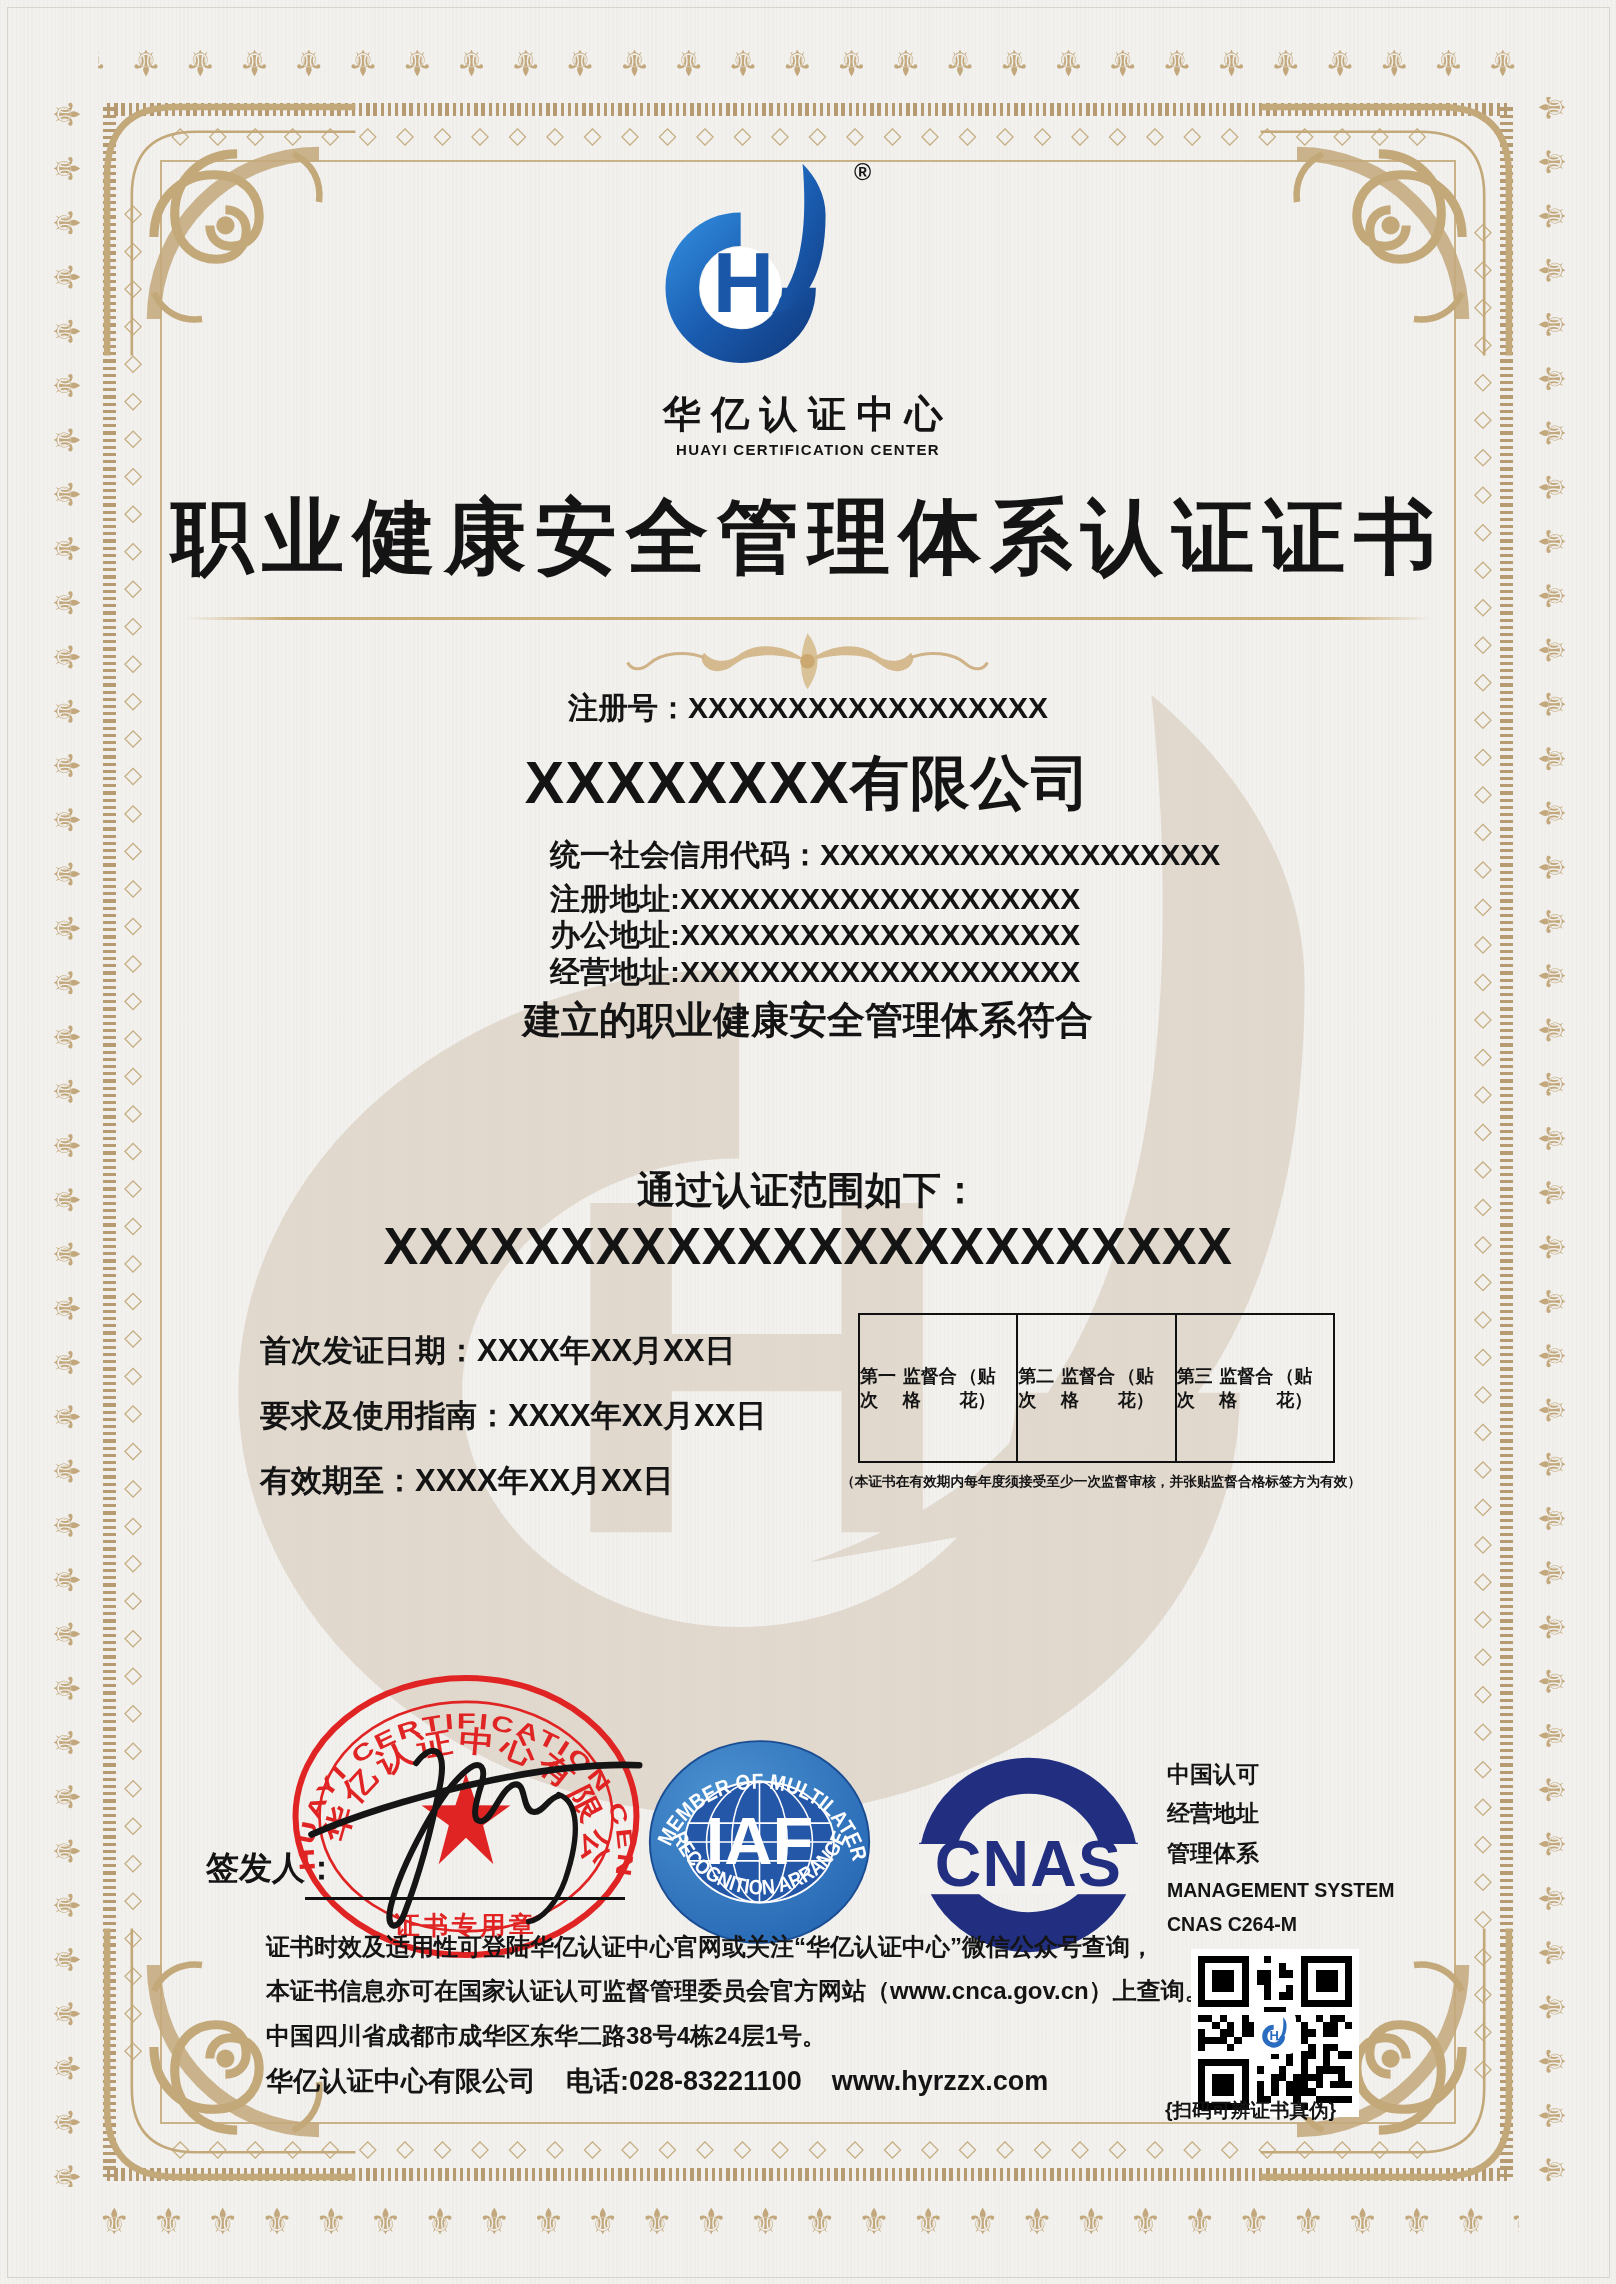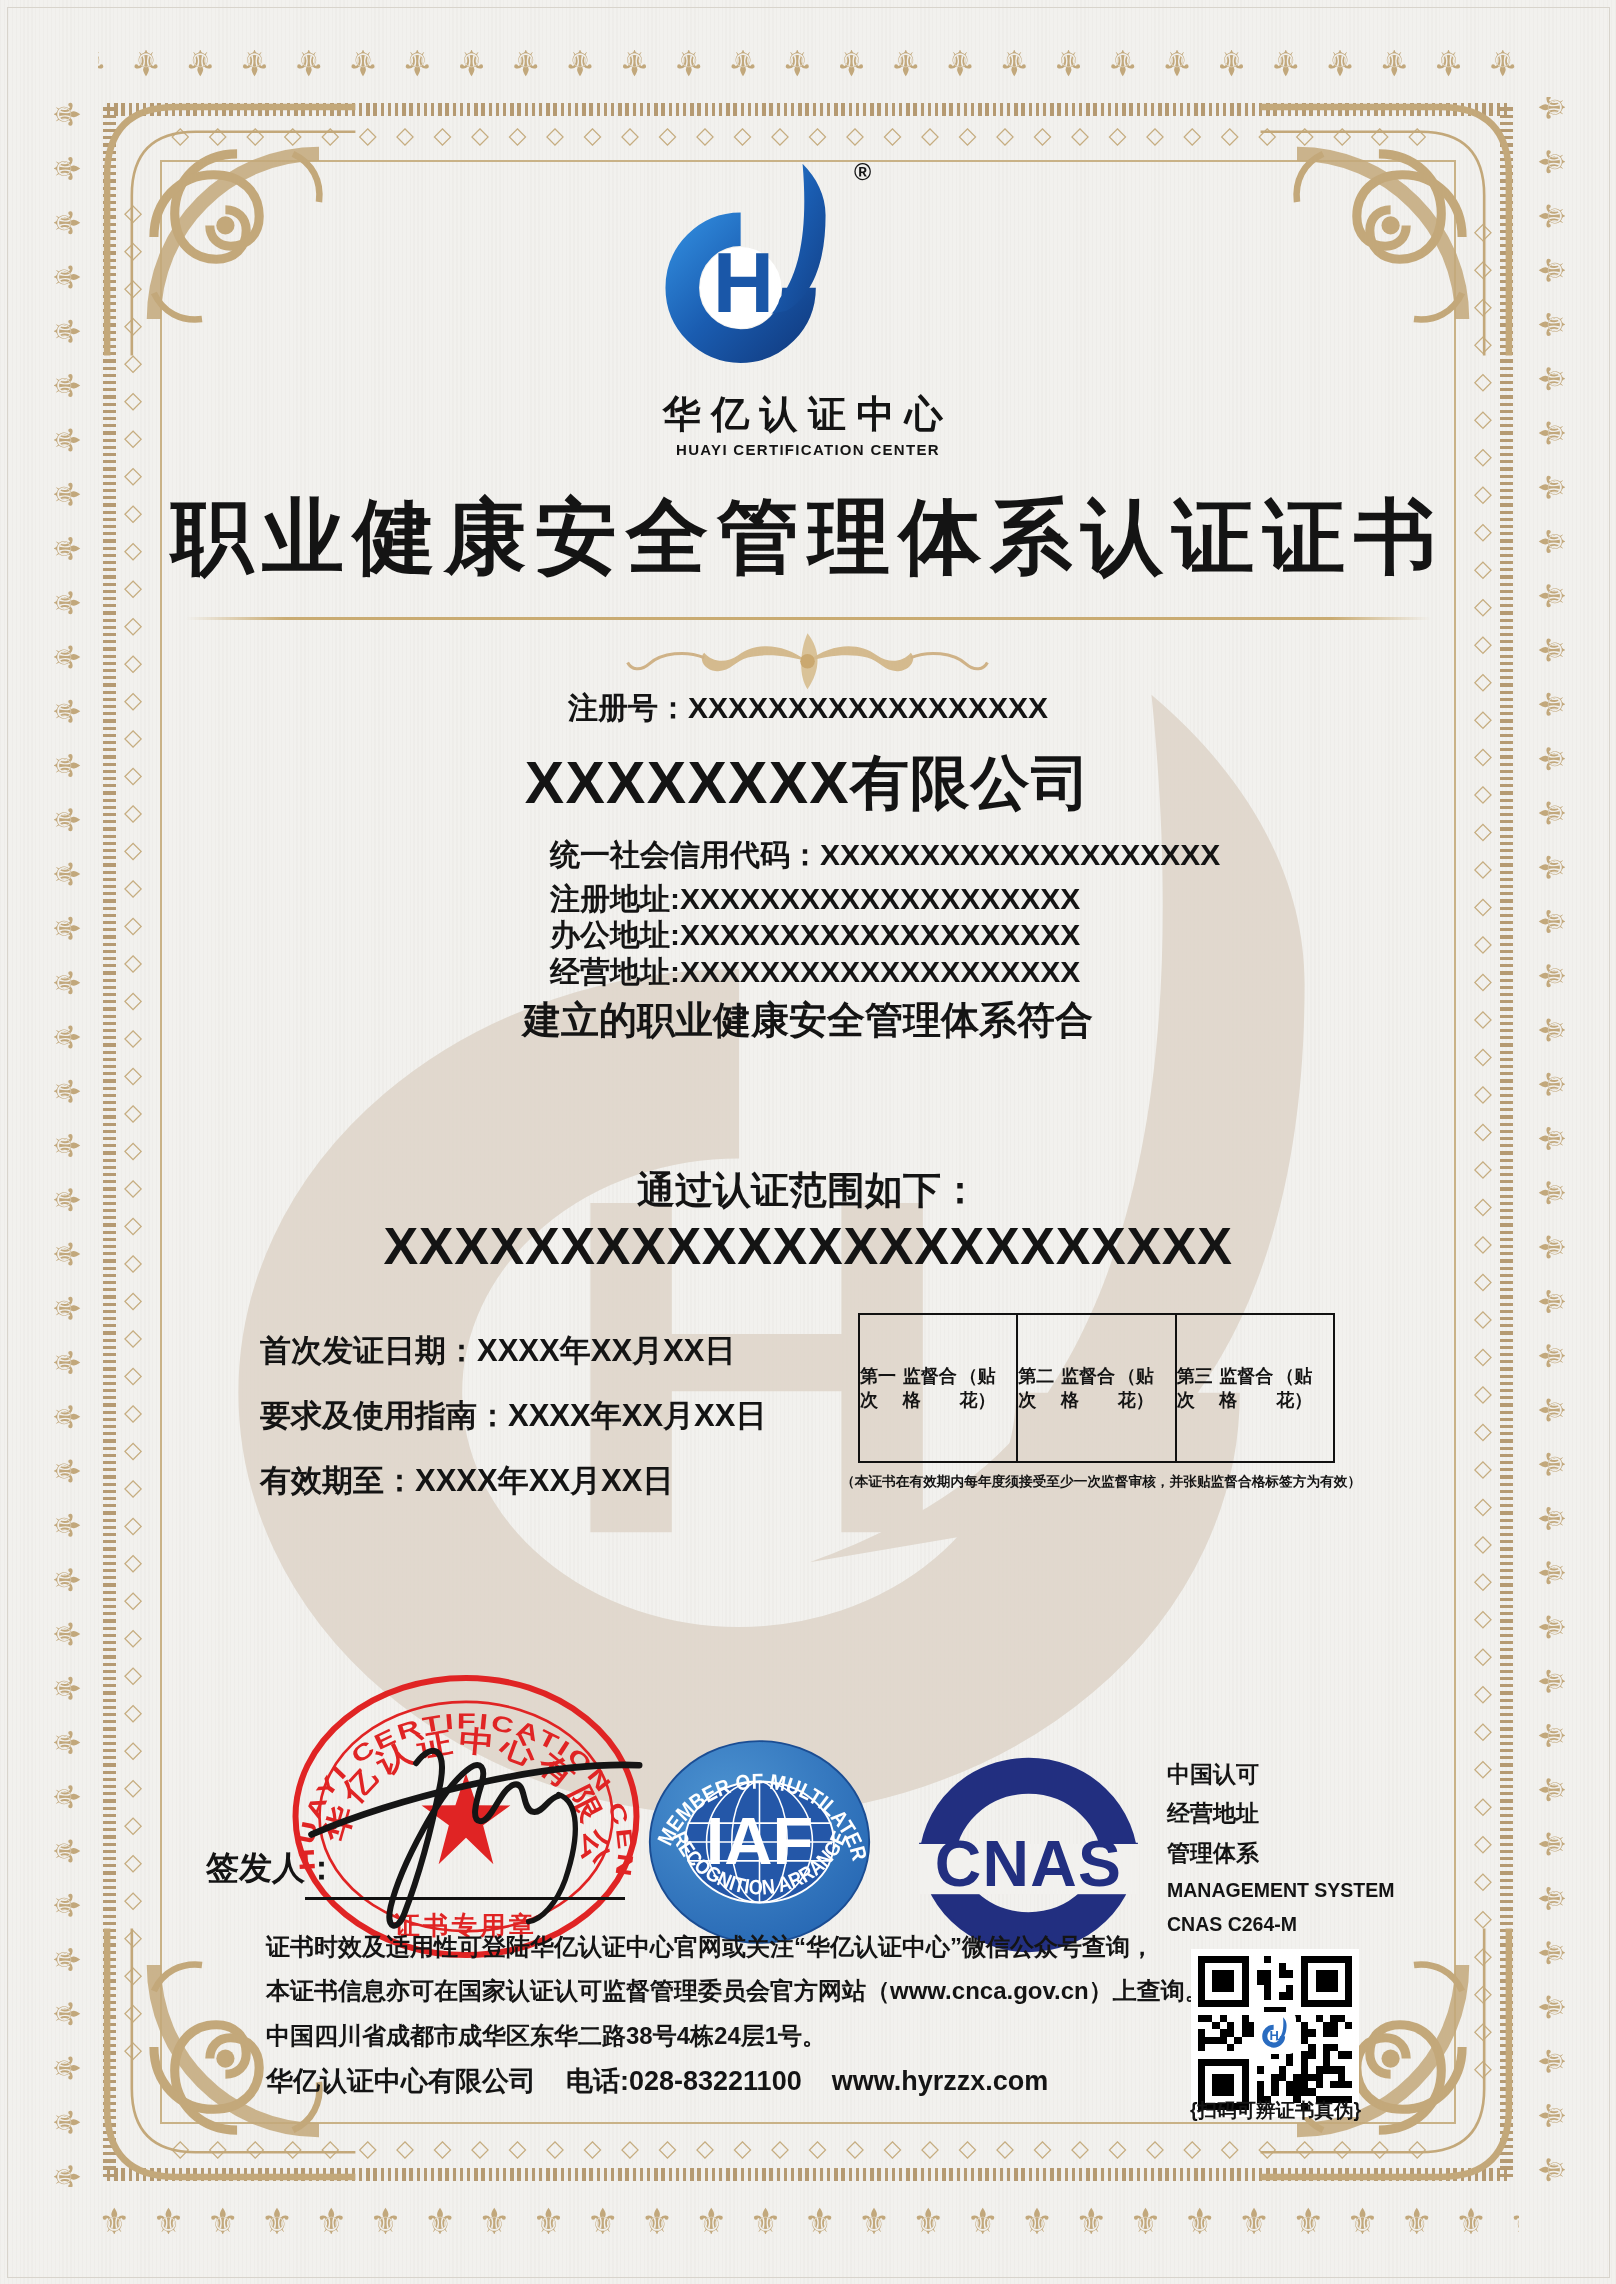--- a/index.html
+++ b/index.html
@@ -57,21 +57,21 @@
   .accr .enl{font-size:19.5px;margin-bottom:14.3px;letter-spacing:0px;}
   .footer-ln{left:266px;font-size:24px;font-weight:bold;white-space:nowrap;}
   .footer-co{left:266px;top:2063px;font-size:27px;font-weight:900;white-space:nowrap;}
   .footer-co span{margin-right:30px;}
   .qrwrap{left:1191px;top:1949px;width:168px;height:168px;background:#fff;padding:6.5px;box-sizing:border-box;}
   .qrgrid{position:relative;width:100%;height:100%;display:grid;grid-template:repeat(21,1fr)/repeat(21,1fr);}
   .qrgrid div{background:#000;}
   .qrgrid .finder{background:#fff;border:7.2px solid #000;}
   .qrgrid .eye{background:#000;}
   .qrlogo{position:absolute;left:50%;top:50%;transform:translate(-50%,-50%);width:42px;height:42px;background:#fff;border-radius:6.5px;display:flex;align-items:center;justify-content:center;}
-  .qrcap{left:1165px;top:2097px;width:221px;text-align:center;font-size:19.5px;font-weight:bold;}
+  .qrcap{left:1165px;top:2097px;width:221px;font-size:19.5px;font-weight:bold;}
   .wmk{left:150px;top:645px;width:1296px;height:1296px;color:#ddd3c7;opacity:.8;}
 </style>
 </head>
 <body>
 
 <div class="page">
 
   <svg width="0" height="0" style="position:absolute">
     <defs>
       <linearGradient id="gblue" x1="0" y1="0" x2="1" y2="1">

